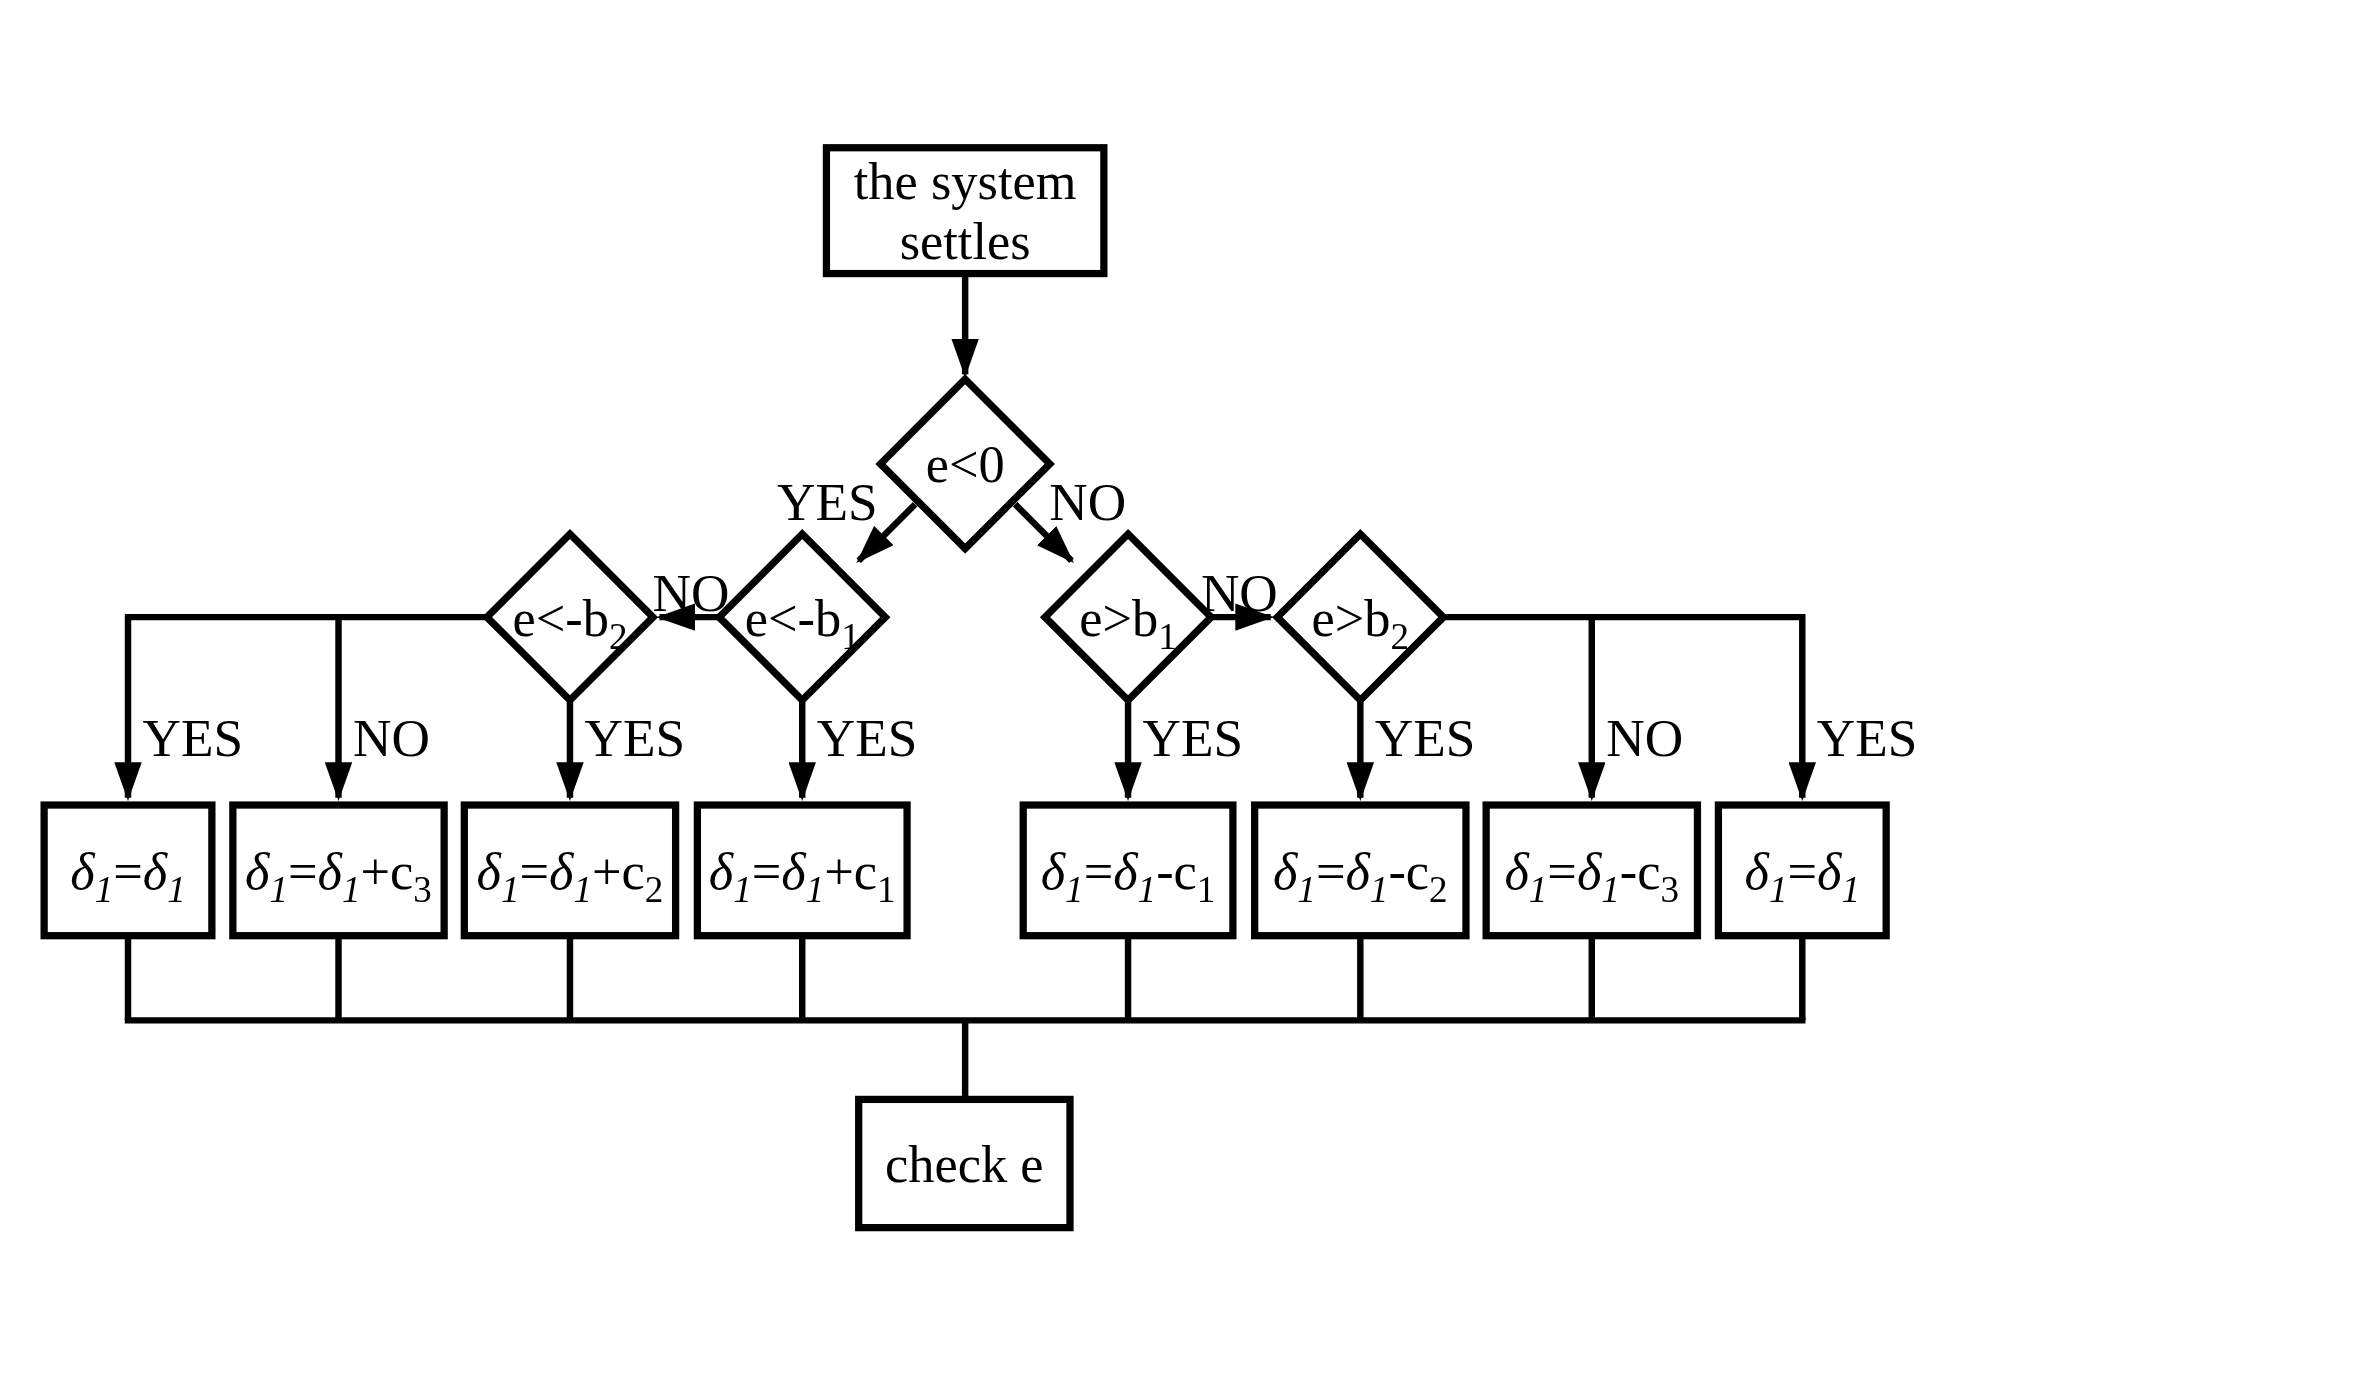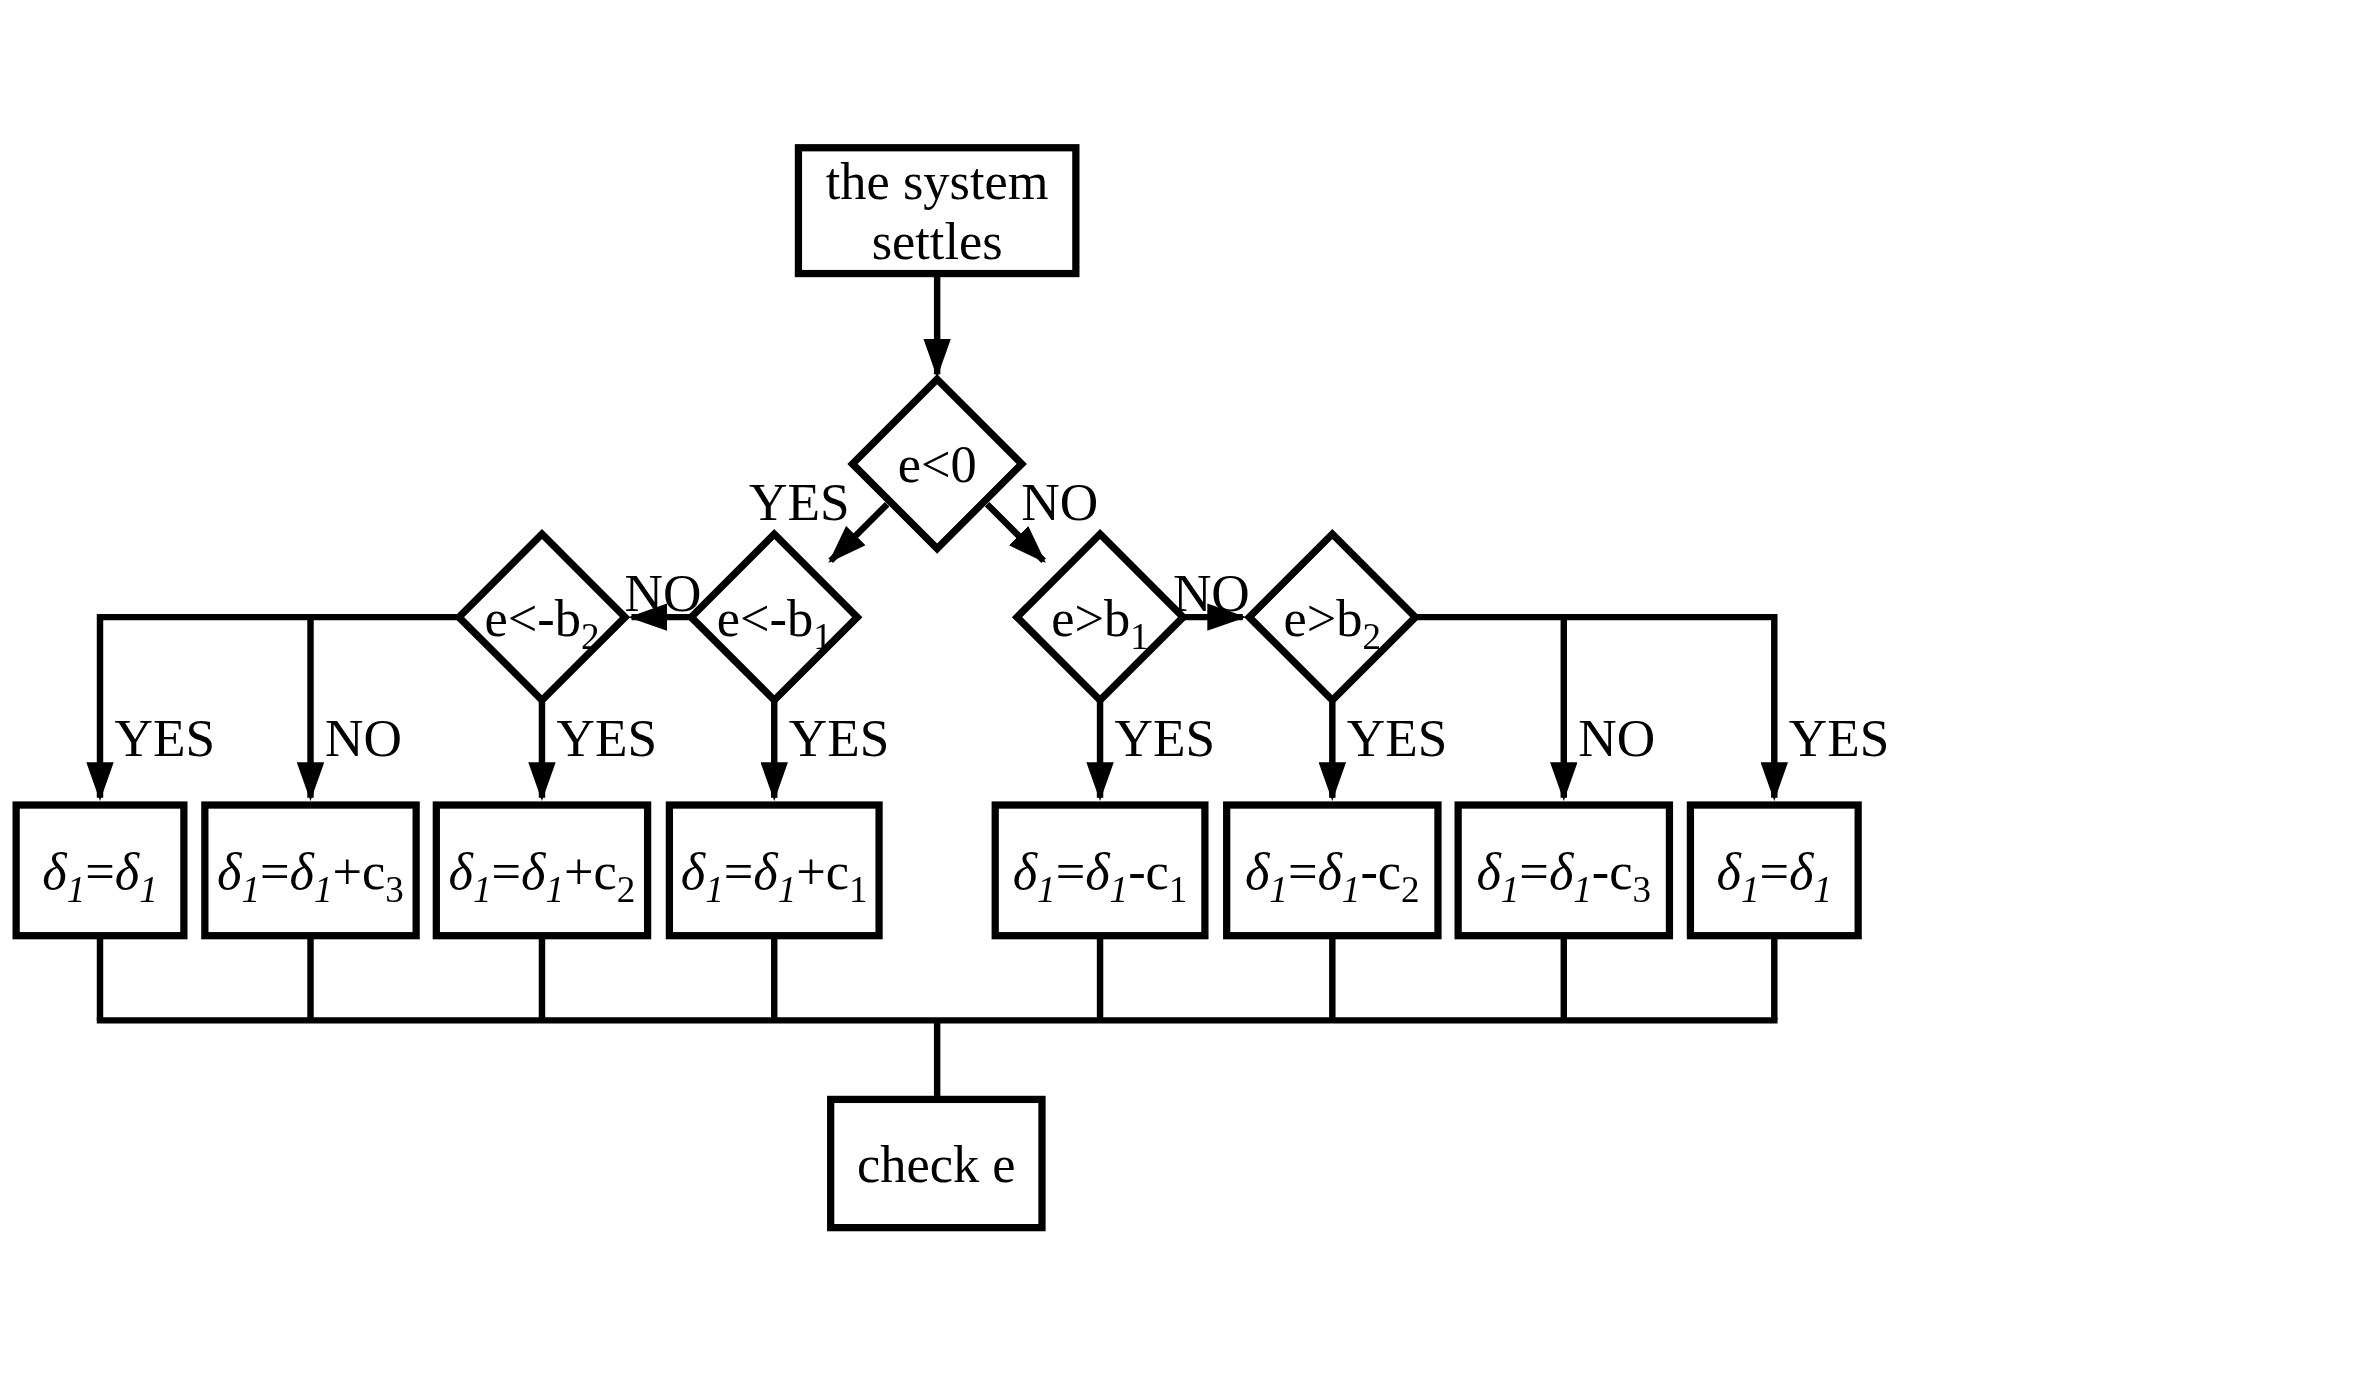--- a/index.html
+++ b/index.html
@@ -1,16 +1,16 @@
 <!DOCTYPE html>
 <html><head>
 <meta charset="utf-8">
 <style>
   html, body { margin: 0; padding: 0; background: #ffffff; }
-  .stage { width: 1913px; height: 1377px; background: #ffffff; }
+  .stage { width: 1913px; height: 1377px; background: #ffffff; padding-left: 28px; }
   svg { display: block; width: 100%; height: 100%; }
   .edge { fill: none; stroke: #000000; stroke-width: 8; stroke-linejoin: miter; }
   .shape { fill: #ffffff; stroke: #000000; stroke-width: 9; stroke-linejoin: miter; }
   text { font-family: "Liberation Serif", "DejaVu Serif", serif; fill: #000000; }
   .node-text { font-size: 65px; }
   .sub { font-size: 46px; }
   .edge-label { font-size: 66px; }
   .arrowhead { fill: #000000; stroke: none; }
 </style>
 </head>

